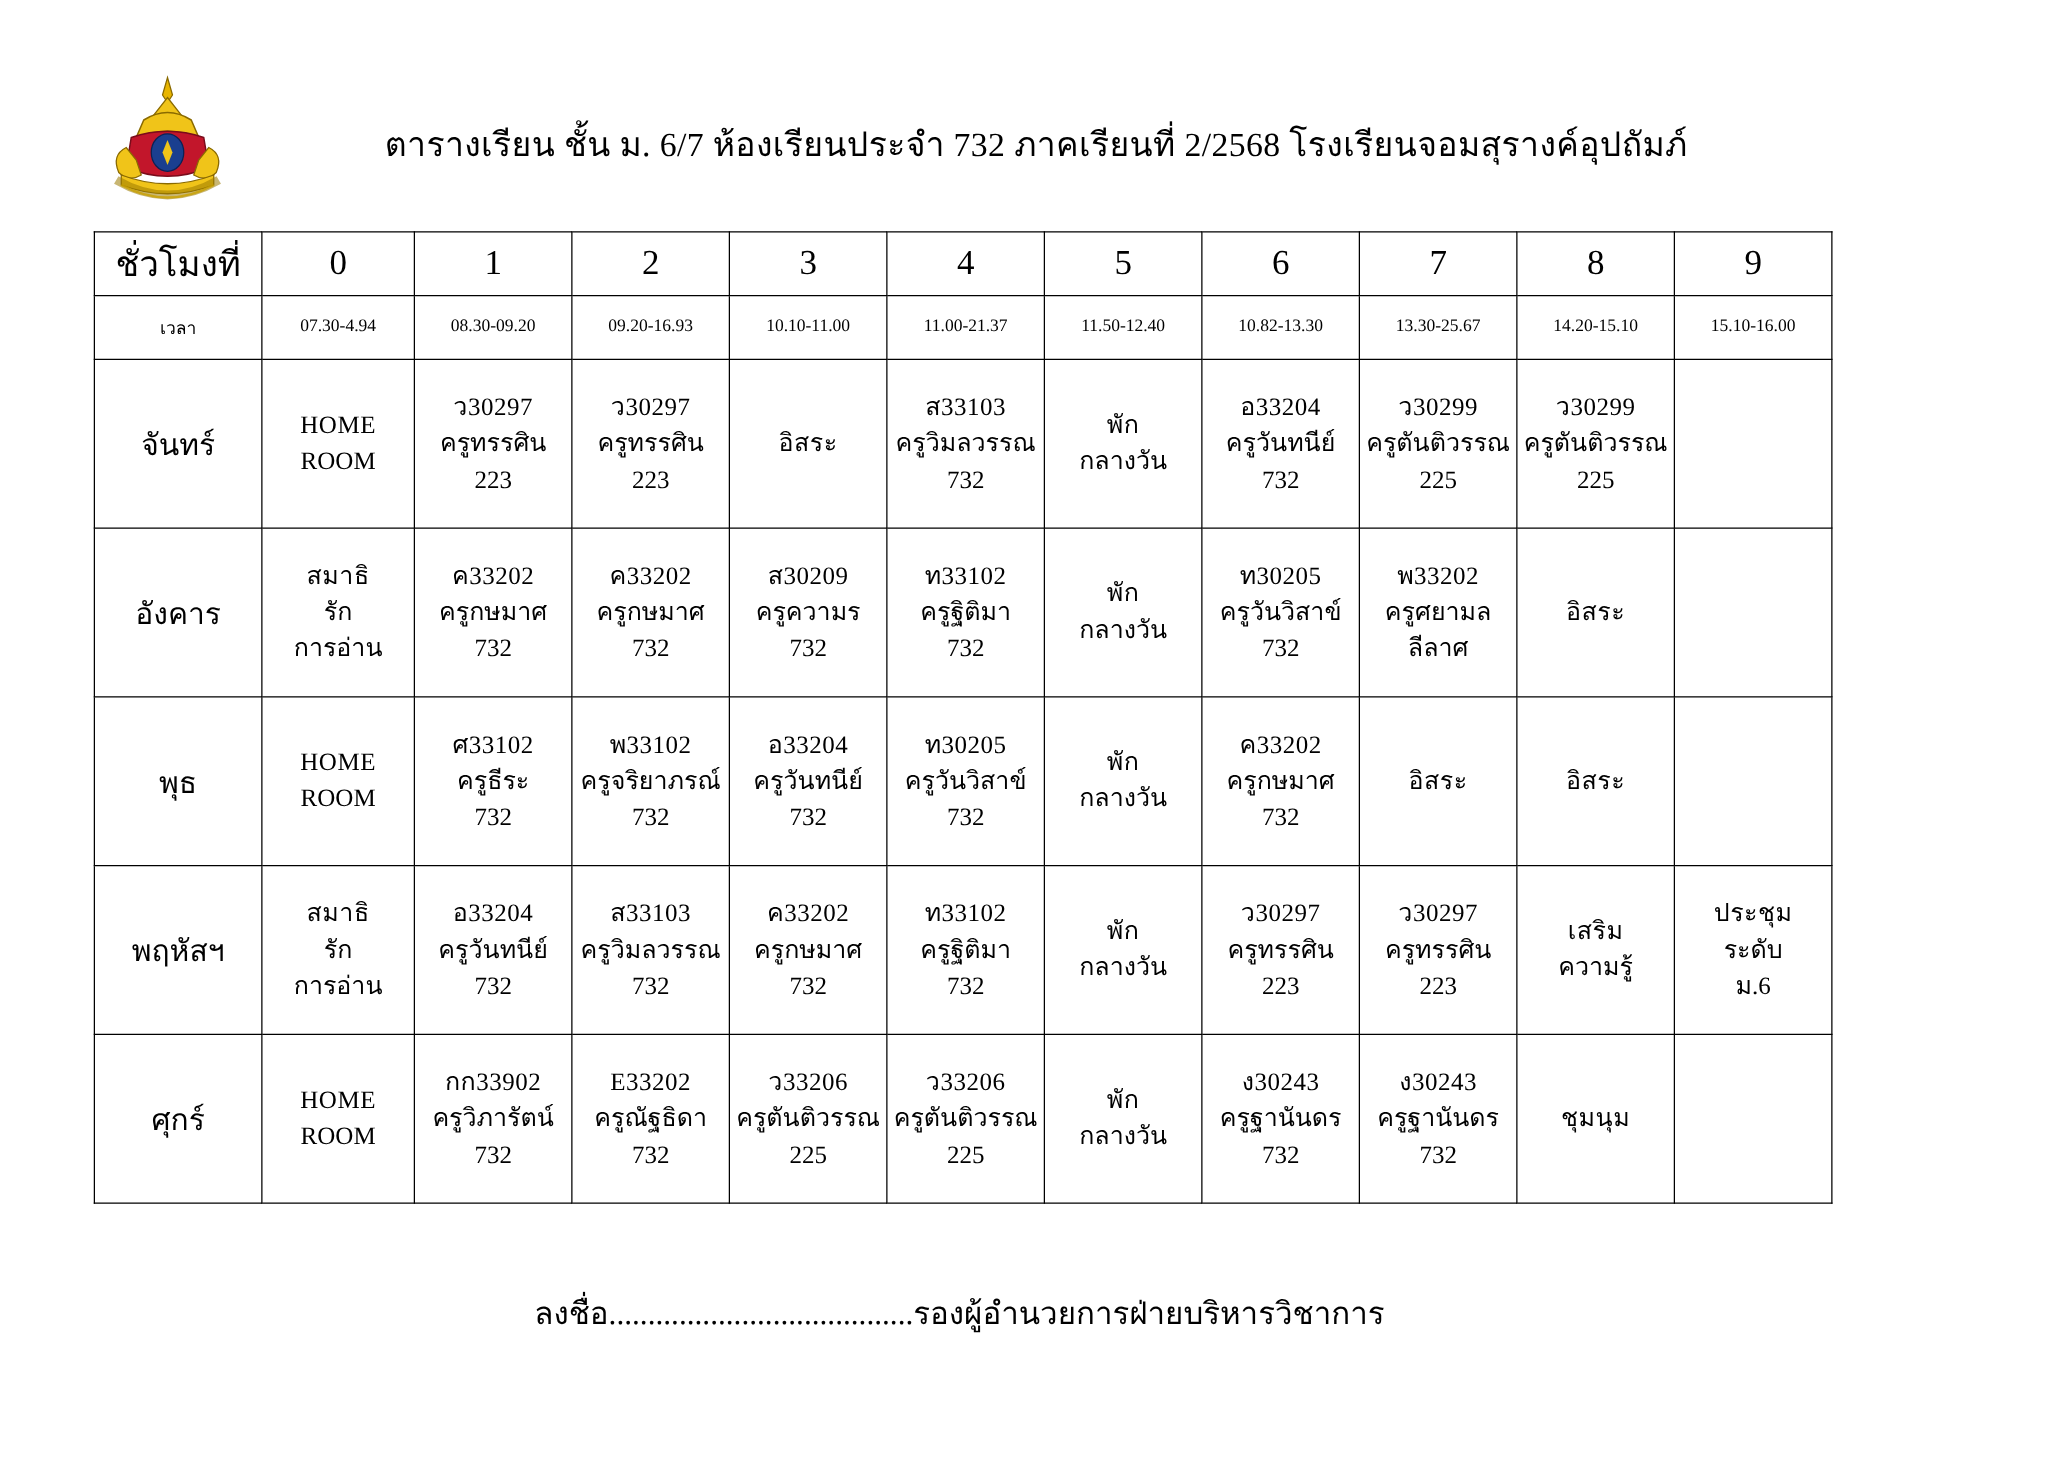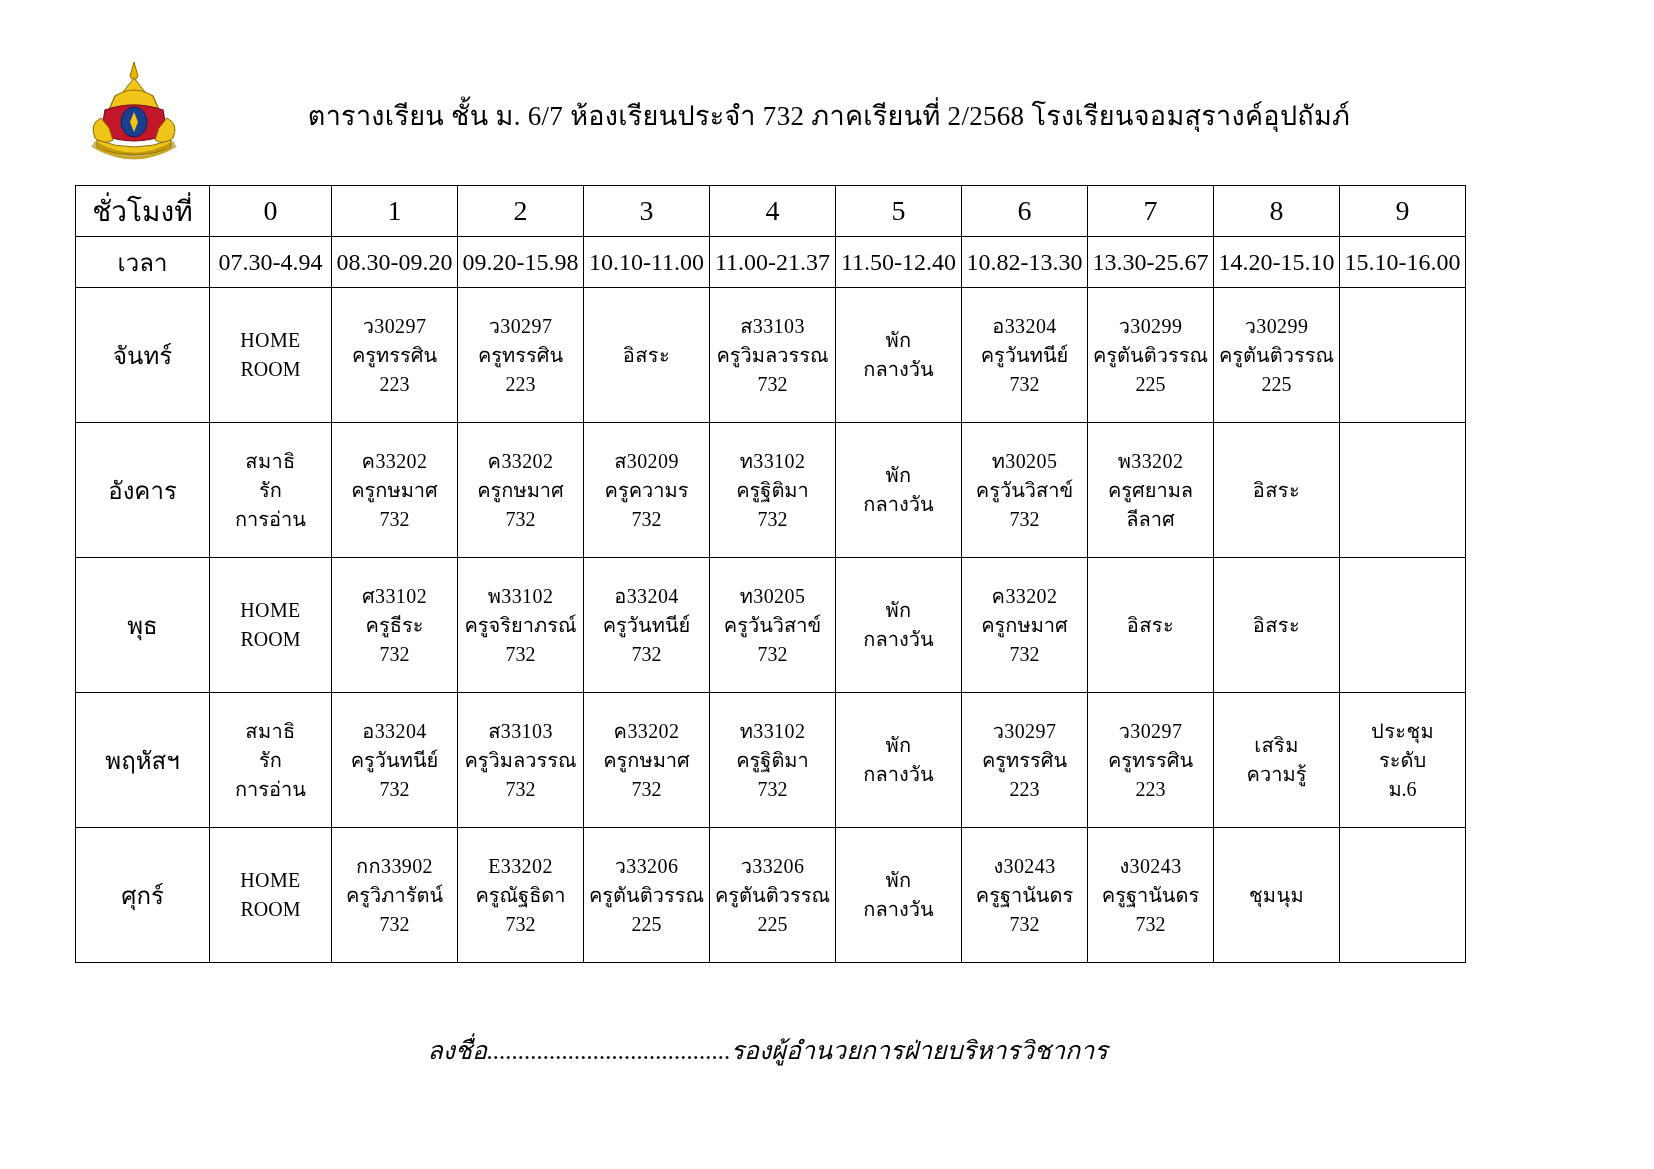--- a/index.html
+++ b/index.html
@@ -63,21 +63,21 @@
     font-weight: normal;
     font-family: "Liberation Serif", serif;
     padding: 2px 1px;
   }
   .r-head td {
     height: 46px;
     font-size: 28px;
   }
   .r-time td {
     height: 46px;
-    font-size: 24px;
+    font-size: 14px;
   }
   .daycell {
     font-size: 24px;
     font-weight: bold;
   }
   .cell {
     height: 130px;
     font-size: 20px;
     line-height: 1.45;
   }
@@ -88,21 +88,20 @@
   .col-n { width: 126px; }
   
   .footer {
     position: absolute;
     left: 75px;
     top: 1030px;
     width: 1385px;
     text-align: center;
     font-size: 25px;
     font-family: "Liberation Serif", serif;
-    font-style: italic;
   }
 </style>
 </head>
 <body>
 
 <div class="page">
 
   <div class="header">
     <div class="logo">
       <svg width="118" height="118" viewBox="0 0 118 118" xmlns="http://www.w3.org/2000/svg">
@@ -153,21 +152,21 @@
           <td>5</td>
           <td>6</td>
           <td>7</td>
           <td>8</td>
           <td>9</td>
         </tr>
         <tr class="r-time">
           <td>เวลา</td>
           <td>07.30-4.94</td>
           <td>08.30-09.20</td>
-          <td>09.20-15.98</td>
+          <td>09.20-16.93</td>
           <td>10.10-11.00</td>
           <td>11.00-21.37</td>
           <td>11.50-12.40</td>
           <td>10.82-13.30</td>
           <td>13.30-25.67</td>
           <td>14.20-15.10</td>
           <td>15.10-16.00</td>
         </tr>
         <tr>
           <td class="daycell">จันทร์</td>

